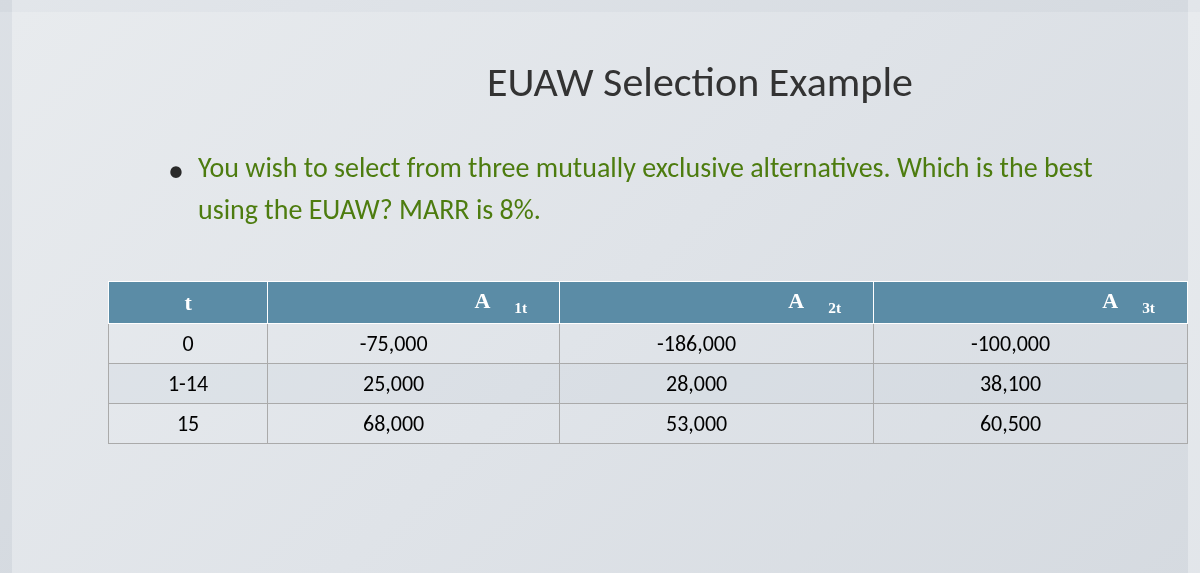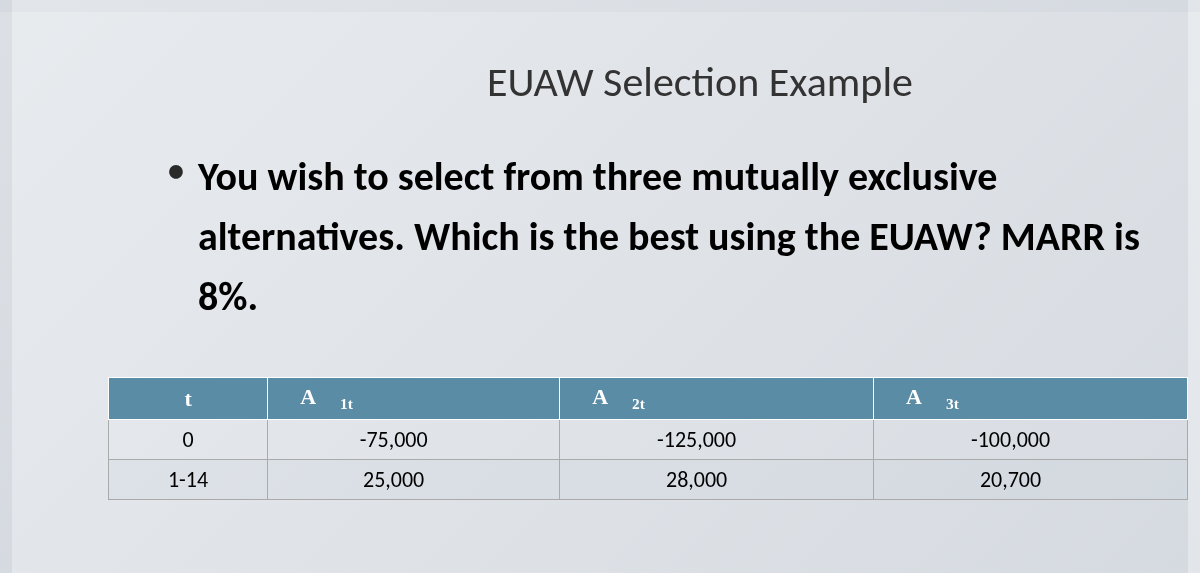--- a/index.html
+++ b/index.html
@@ -27,47 +27,46 @@
       text-align: center;
       margin-top: 5px;
       margin-bottom: 40px;
       margin-left: 140px;
     }
     .bullet-section {
       margin-left: 60px;
       margin-bottom: 50px;
     }
     .bullet {
-      font-size: 40px;
-      color: #000000;
+      font-size: 28px;
+      color: #4d7c0f;
       line-height: 1.5;
       position: relative;
       padding-left: 30px;
-      font-weight: bold;
     }
     .bullet::before {
       content: "•";
       position: absolute;
       left: 0;
       top: 0;
       color: #2a2a2a;
       font-size: 32px;
     }
     .data-table {
       width: 100%;
       border-collapse: collapse;
       margin-top: 20px;
     }
     .data-table th {
       background-color: #5b8ca6;
       color: #ffffff;
       font-weight: bold;
       font-size: 22px;
       padding: 6px 20px;
-      text-align: left;
+      text-align: right;
       border: 1px solid #ffffff;
       font-family: 'Times New Roman', serif;
     }
     .data-table th:first-child {
       text-align: center;
     }
     .data-table td {
       font-size: 22px;
       color: #000000;
       padding: 6px 60px 6px 20px;
@@ -103,24 +102,30 @@
         <th><span>t</span></th>
         <th><span>A</span><sub>1t</sub></th>
         <th><span>A</span><sub>2t</sub></th>
         <th><span>A</span><sub>3t</sub></th>
       </tr>
     </thead>
     <tbody>
       <tr>
         <td>0</td>
         <td>-75,000</td>
-        <td>-125,000</td>
+        <td>-186,000</td>
         <td>-100,000</td>
       </tr>
       <tr>
         <td>1-14</td>
         <td>25,000</td>
         <td>28,000</td>
-        <td>20,700</td>
+        <td>38,100</td>
+      </tr>
+      <tr>
+        <td>15</td>
+        <td>68,000</td>
+        <td>53,000</td>
+        <td>60,500</td>
       </tr>
     </tbody>
   </table>
 </div>
 
 </body></html>

